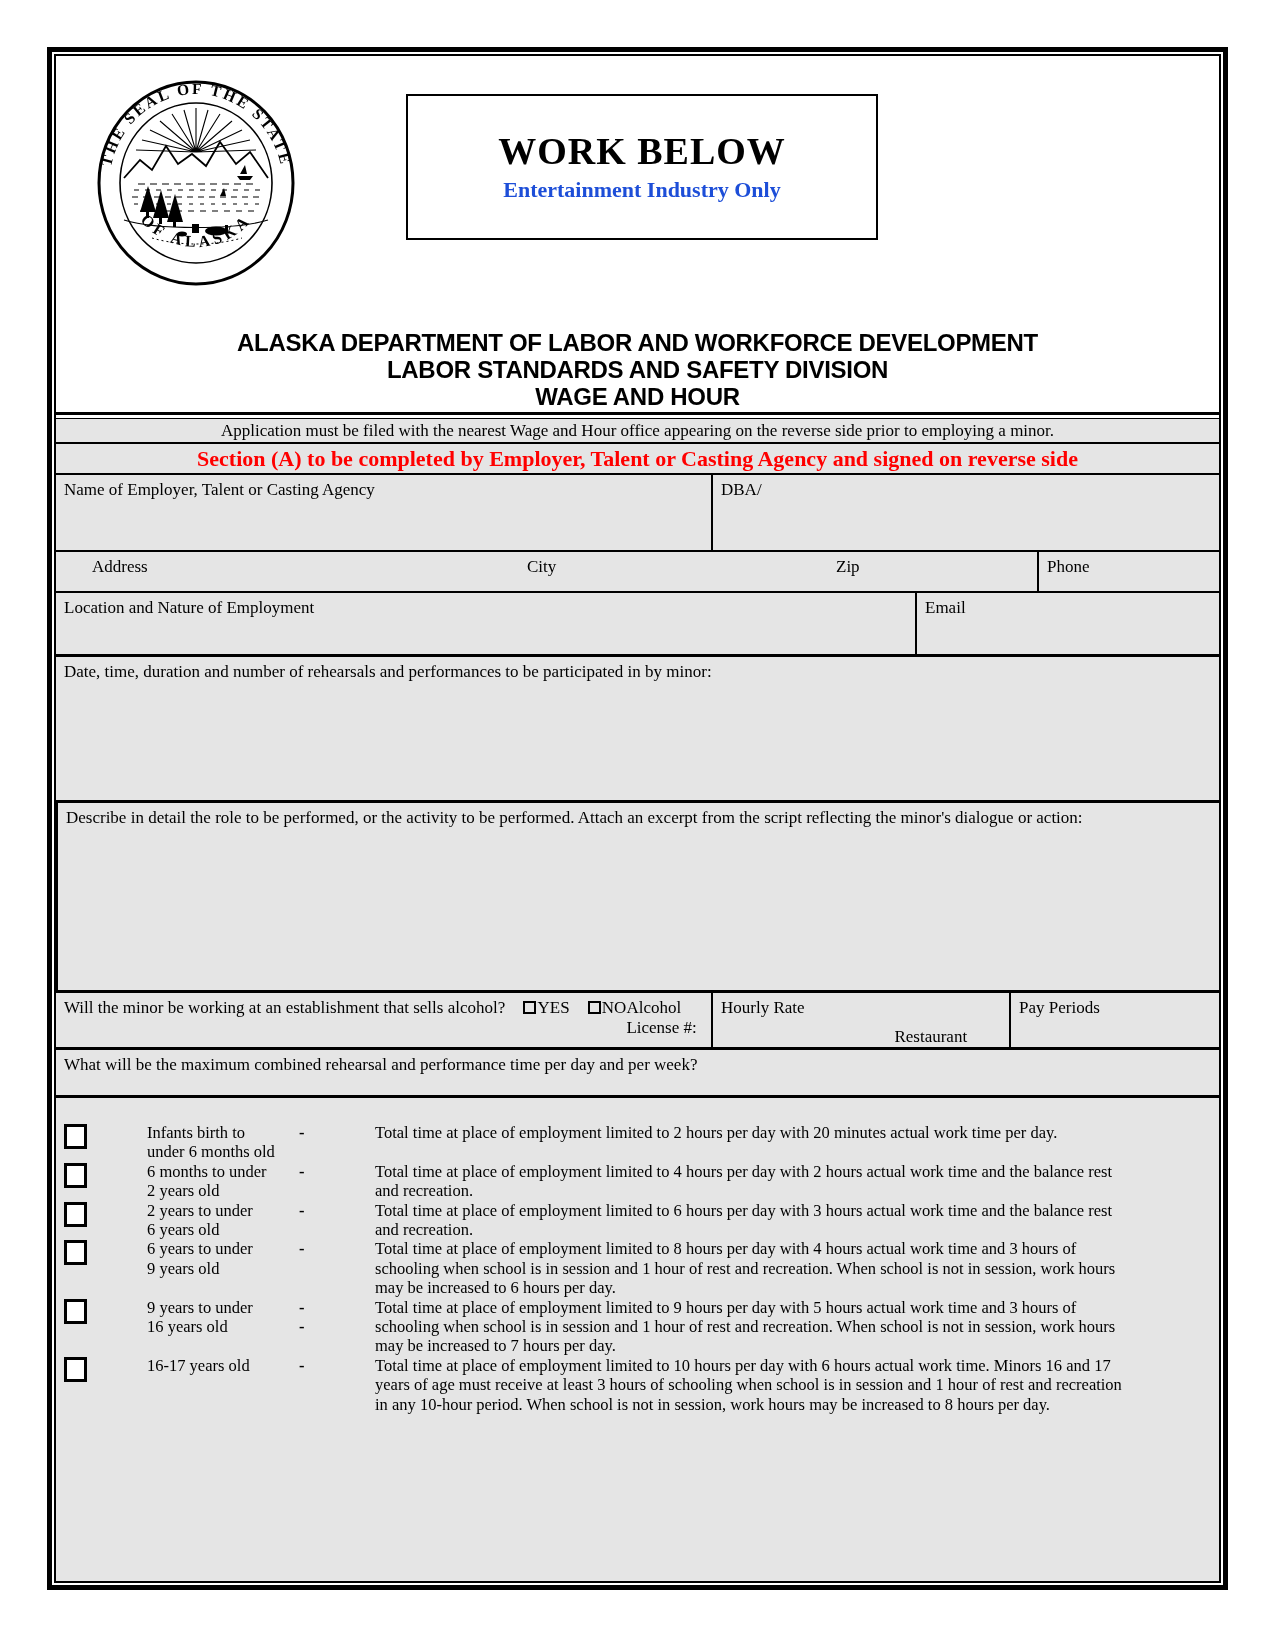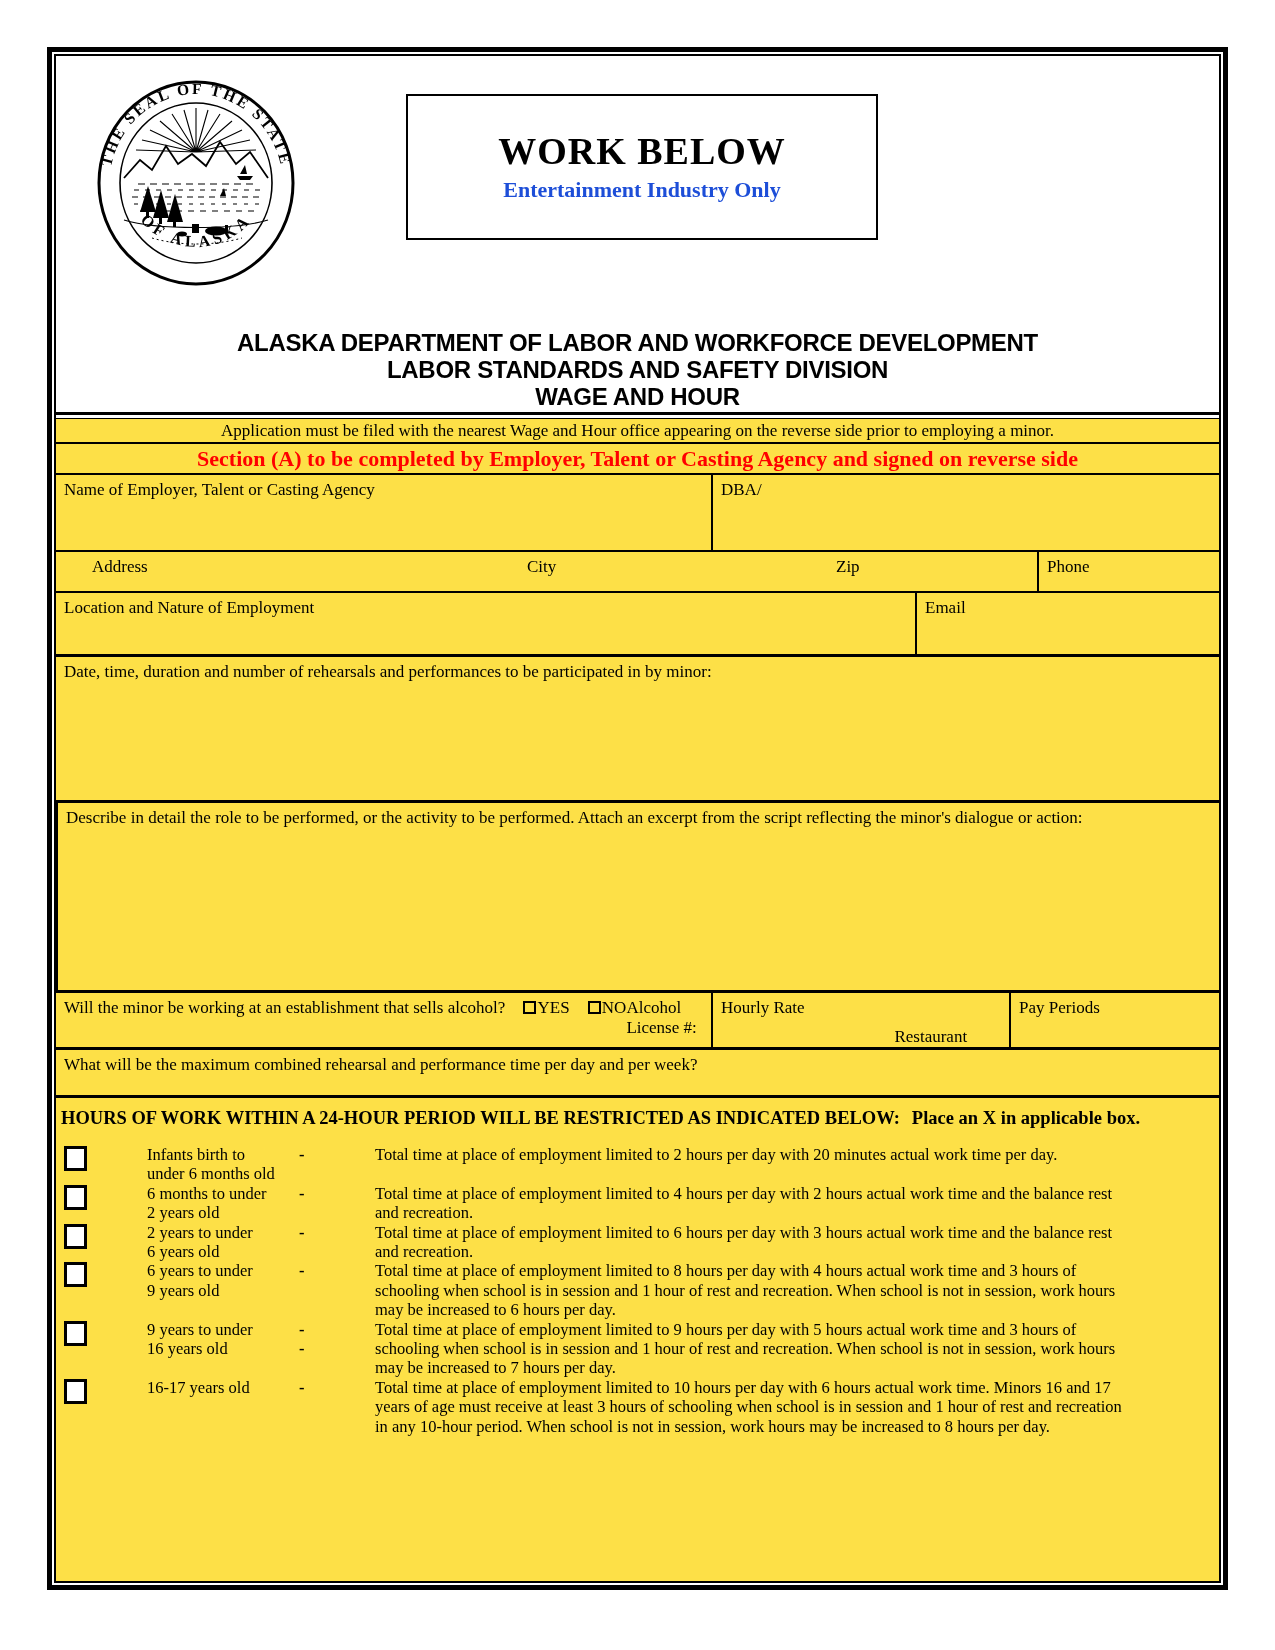--- a/index.html
+++ b/index.html
@@ -28,21 +28,21 @@
   }
   .permit-title{ font-size:38px; font-weight:bold; letter-spacing:1px; line-height:42px; }
   .permit-sub{ font-size:22px; font-weight:bold; color:#1d4ed8; line-height:36px; }
   .dept{
     position:absolute; left:0; right:0; bottom:2px; text-align:center;
     font-family:"Liberation Sans","DejaVu Sans",sans-serif;
     font-weight:bold; font-size:24px; line-height:27px; letter-spacing:-0.3px;
   }
   
   .dbl-rule{ flex:none; height:7px; border-top:3px solid #000; border-bottom:1px solid #000; }
-  .row{ flex:none; position:relative; background:#fde047; }
+  .row{ flex:none; position:relative; background:#e5e5e5; }
   .row-app{ height:25px; border-bottom:2px solid #000; text-align:center; font-size:17px; padding-top:2px; }
   .row-secA{ height:31px; border-bottom:2px solid #000; text-align:center;
              font-size:22px; font-weight:bold; color:#FF0000; padding-top:2px; }
   .cells{ display:flex; align-items:stretch; }
   .cell{ position:relative; padding:5px 8px; font-size:17px; line-height:20px; }
   .cell + .cell{ border-left:2px solid #000; }
   .row-name{ height:77px; border-bottom:2px solid #000; }
   .row-addr{ height:41px; border-bottom:2px solid #000;padding-left:28px; }
   .row-loc { height:64px; border-bottom:3px solid #000; }
   .row-date{ height:146px; border-bottom:3px solid #000; }
@@ -214,23 +214,20 @@
     <div class="cell w-rest">
       <span>Pay Periods</span>
     </div>
   </div>
 
   <div class="row row-max cell">
     <span>What will be the maximum combined rehearsal and performance time per day and per week?</span>
   </div>
 
   <div class="row row-hours">
-    <div class="hw-head">
-      <span>HOURS OF WORK WITHIN A 24-HOUR PERIOD WILL BE RESTRICTED AS INDICATED BELOW:</span><span class="note">Place an X in applicable box.</span>
-    </div>
 
     <div class="hw-list">
 
       <div class="hw-item">
         <span class="hw-cb"></span>
         <div class="hw-age">
           <div class="hw-age-line">
                 <span class="hw-age-text">Infants birth to</span>
                 <span class="hw-dash">-</span>
               </div>

